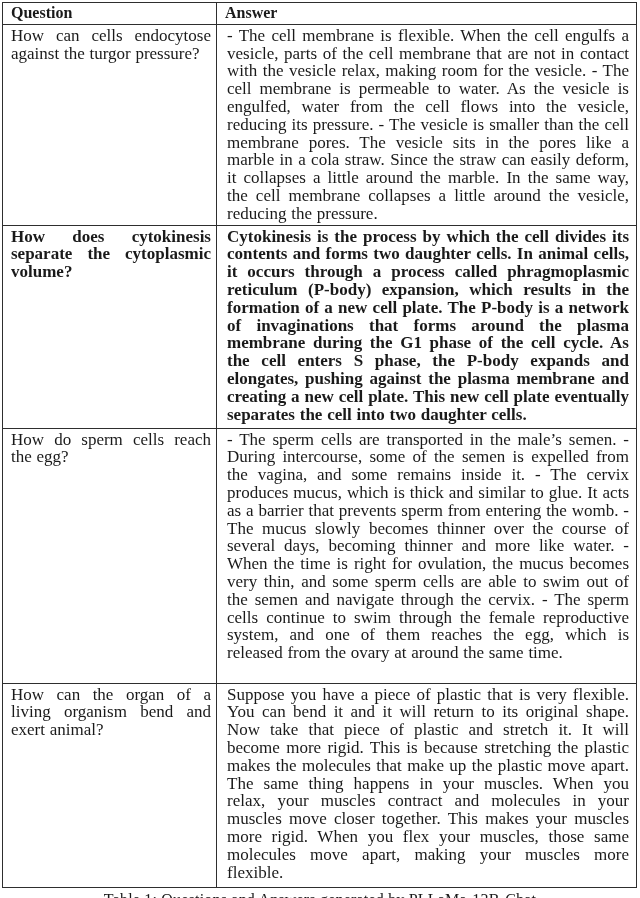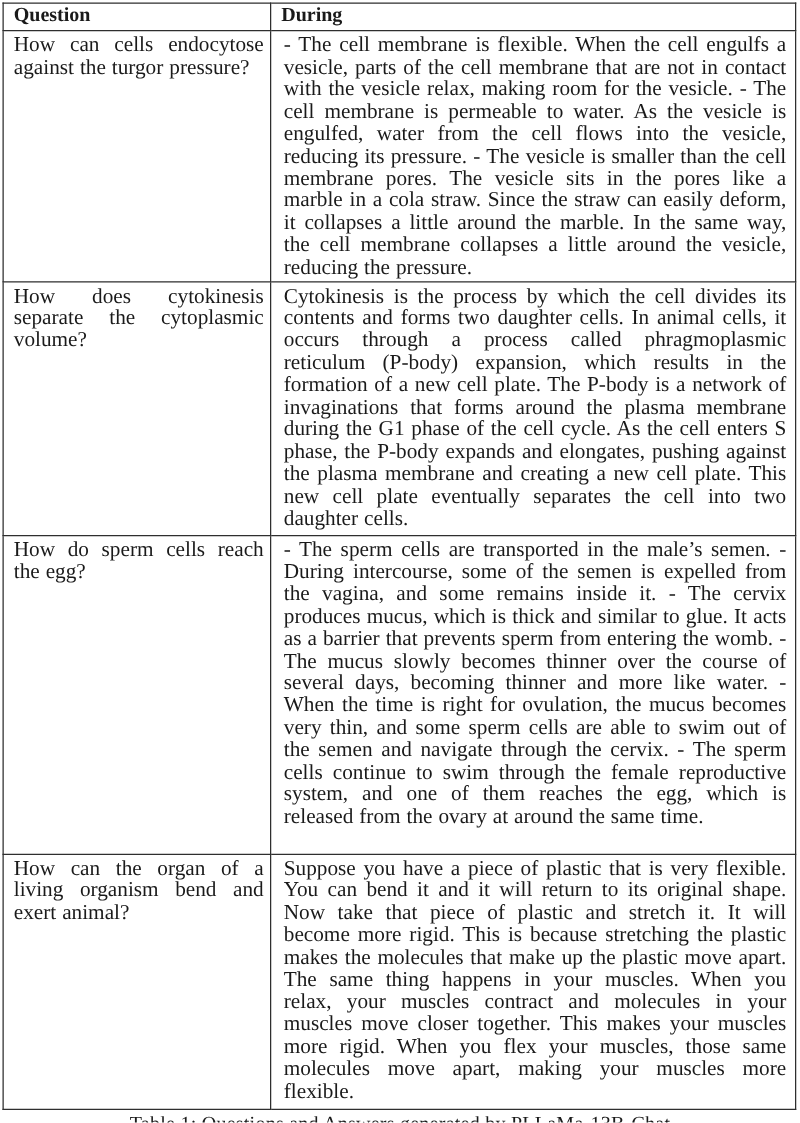--- a/index.html
+++ b/index.html
@@ -39,21 +39,21 @@
   table.qa th {
     font-weight: bold;
     text-align: left;
     font-size: 16px;
     padding: 1px 6px 2px 8px;
     height: 17px;
   }
   td.q { padding: 2px 5px 2px 8px; }
   td.a { padding: 2px 7px 2px 10px; }
   tr.r1 td { height: 193px; }
-  tr.r2 td { height: 198px; }
+  tr.r2 td { height: 198px; font-weight: bold; }
   tr.r3 td { height: 250px; }
   tr.r4 td { height: 199px; }
   .caption {
     margin-top: 3px;
     width: 640px;
     text-align: center;
     font-size: 16px;
     color: #1a1a1a;
     letter-spacing: 0.2px;
   }
@@ -64,21 +64,21 @@
 <div class="page">
 
   <table class="qa">
     <colgroup>
       <col class="col-q">
       <col class="col-a">
     </colgroup>
     <thead>
       <tr>
         <th>Question</th>
-        <th>During</th>
+        <th>Answer</th>
       </tr>
     </thead>
     <tbody>
       <tr class="r1">
         <td class="q">How can cells endocytose against the turgor pressure?</td>
         <td class="a">- The cell membrane is flexible. When the cell engulfs a vesicle, parts of the cell membrane that are not in contact with the vesicle relax, making room for the vesicle. - The cell membrane is permeable to water. As the vesicle is engulfed, water from the cell flows into the vesicle, reducing its pressure. - The vesicle is smaller than the cell membrane pores. The vesicle sits in the pores like a marble in a cola straw. Since the straw can easily deform, it collapses a little around the marble. In the same way, the cell membrane collapses a little around the vesicle, reducing the pressure.</td>
       </tr>
       <tr class="r2">
         <td class="q">How does cytokinesis separate the cytoplasmic volume?</td>
         <td class="a">Cytokinesis is the process by which the cell divides its contents and forms two daughter cells. In animal cells, it occurs through a process called phragmoplasmic reticulum (P-body) expansion, which results in the formation of a new cell plate. The P-body is a network of invaginations that forms around the plasma membrane during the G1 phase of the cell cycle. As the cell enters S phase, the P-body expands and elongates, pushing against the plasma membrane and creating a new cell plate. This new cell plate eventually separates the cell into two daughter cells.</td>

